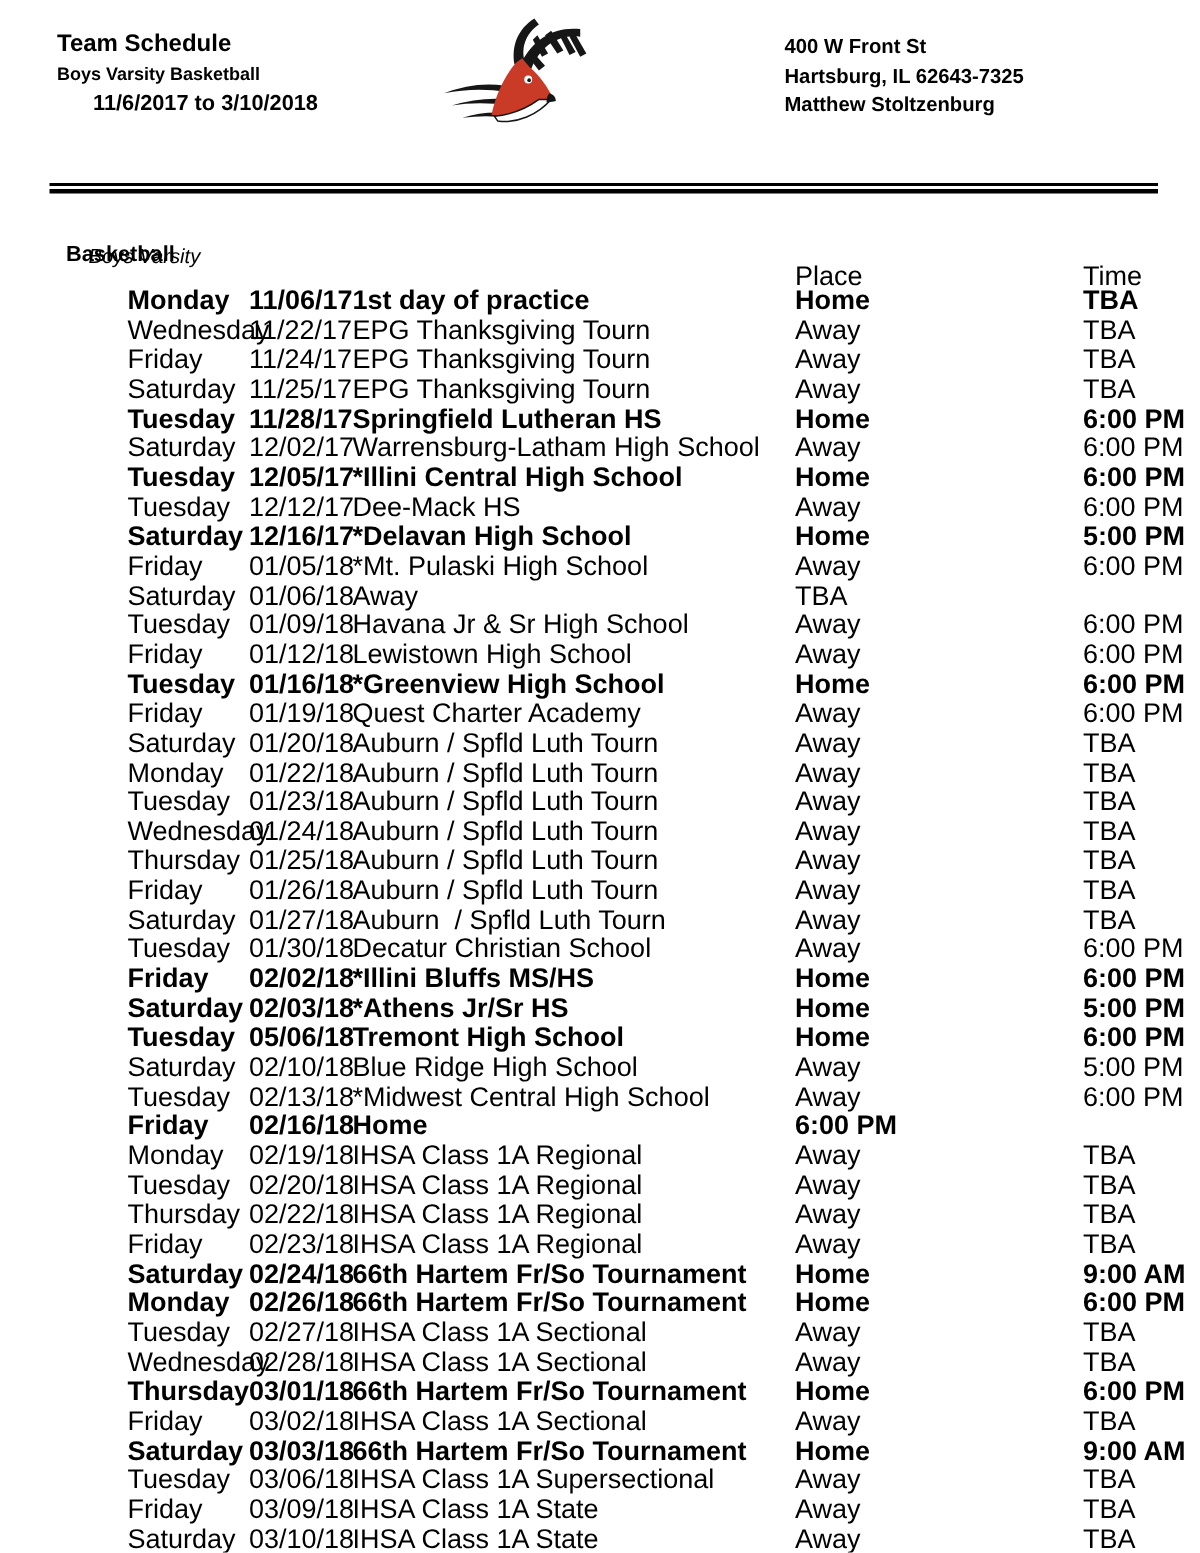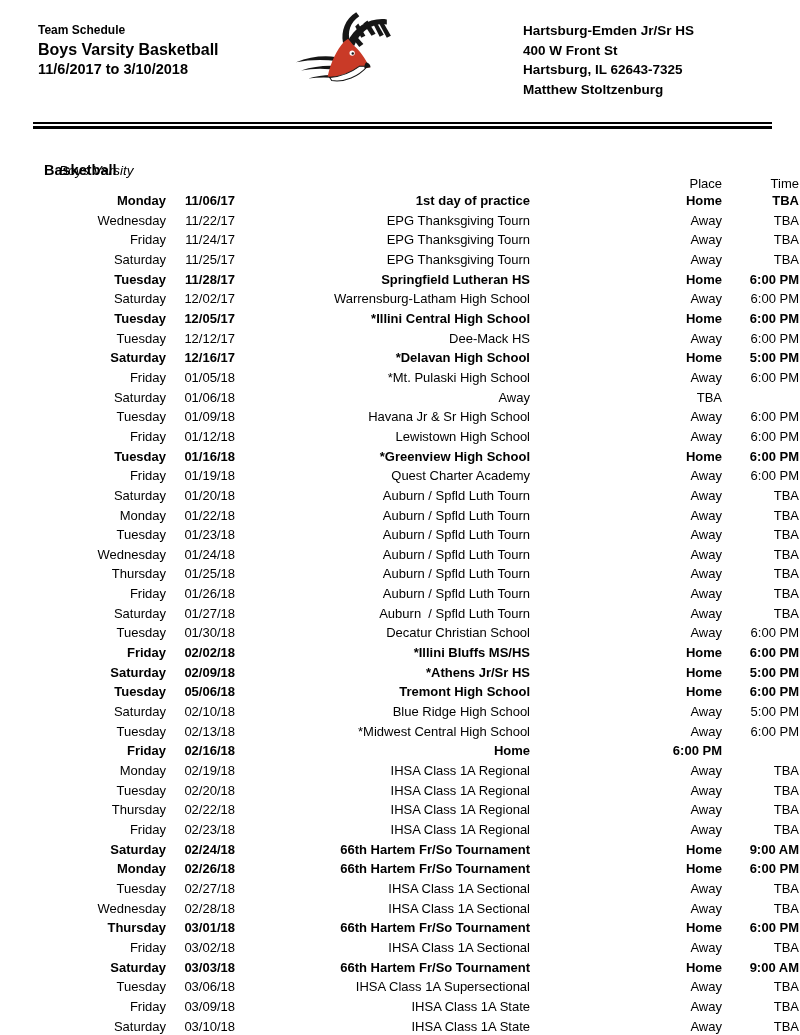--- a/index.html
+++ b/index.html
@@ -4,34 +4,34 @@
 <style>
   html,body{margin:0;padding:0;}
   body{
     width:800px;height:1035px;position:relative;overflow:hidden;
     background:#ffffff;color:#000;
     font-family:"Liberation Sans","DejaVu Sans",sans-serif;
     -webkit-font-smoothing:antialiased;
   }
   
   .hdr-left{position:absolute;left:38px;top:20px;}
-  .hdr-title{font-size:12px;font-weight:bold;line-height:20px;}
-  .hdr-sub{font-size:16px;font-weight:bold;line-height:19px;}
-  .hdr-range{font-size:14.5px;font-weight:bold;line-height:20px;}
+  .hdr-title{font-size:16px;font-weight:bold;line-height:20px;}
+  .hdr-sub{font-size:12px;font-weight:bold;line-height:19px;}
+  .hdr-range{font-size:14.5px;font-weight:bold;line-height:20px;margin-left:24px;}
   .logo{position:absolute;left:294px;top:8px;width:102px;height:84px;}
   .hdr-right{position:absolute;left:523px;top:21px;font-size:13.5px;font-weight:bold;line-height:19.6px;}
   
   .rule{position:absolute;left:33px;top:122px;width:739px;}
   .rule .r1{height:2px;background:#000;margin-bottom:2px;}
   .rule .r2{height:3px;background:#000;}
   
   .section-sport{position:absolute;left:44px;top:142px;font-size:14.5px;font-weight:bold;margin-top:20px;}
   .section-team{position:absolute;left:59px;top:163px;font-size:13.5px;font-weight:normal;font-style:italic;}
   
-  .schedule{position:absolute;left:85px;top:178px;width:714px;font-size:13px;text-align:right;}
+  .schedule{position:absolute;left:85px;top:178px;width:714px;font-size:18px;}
   .srow{display:grid;grid-template-columns:81px 69px 295px 192px 77px;height:19.66px;line-height:19.66px;}
   .srow>div{white-space:pre;overflow:visible;}
   .srow.hdr-row{height:13px;line-height:12px;font-weight:normal;}
   .srow.home{font-weight:bold;}
 </style>
 </head>
 <body>
 
 <div class="hdr-left">
   <div class="hdr-title">Team Schedule</div>
@@ -61,21 +61,20 @@
 
   <path stroke="#161616" stroke-width="1" d="M35 68 C45 67 56 63 64 57 L72 57 C63 67 50 73 37 71 Z" fill="#ffffff"></path>
 
   <circle cx="57" cy="44" r="2.6" fill="#ffffff"></circle>
   <circle cx="57.6" cy="44.4" r="1.2" fill="#161616"></circle>
 
   <path d="M71 53 C74 54 75 56 75 58 L69 59 C69 56 69.5 54 71 53 Z" fill="#161616"></path>
 </svg>
 
 <div class="hdr-right">
-  <div>Hartsburg-Emden Jr/Sr HS</div>
   <div>400 W Front St</div>
   <div>Hartsburg, IL 62643-7325</div>
   <div>Matthew Stoltzenburg</div>
 </div>
 
 <div class="rule">
   <div class="r1"></div>
   <div class="r2"></div>
 </div>
 
@@ -253,21 +252,21 @@
       </div>
       <div class="srow home">
         <div>Friday</div>
         <div>02/02/18</div>
         <div>*Illini Bluffs MS/HS</div>
         <div>Home</div>
         <div>6:00 PM</div>
       </div>
       <div class="srow home">
         <div>Saturday</div>
-        <div>02/09/18</div>
+        <div>02/03/18</div>
         <div>*Athens Jr/Sr HS</div>
         <div>Home</div>
         <div>5:00 PM</div>
       </div>
       <div class="srow home">
         <div>Tuesday</div>
         <div>05/06/18</div>
         <div>Tremont High School</div>
         <div>Home</div>
         <div>6:00 PM</div>

